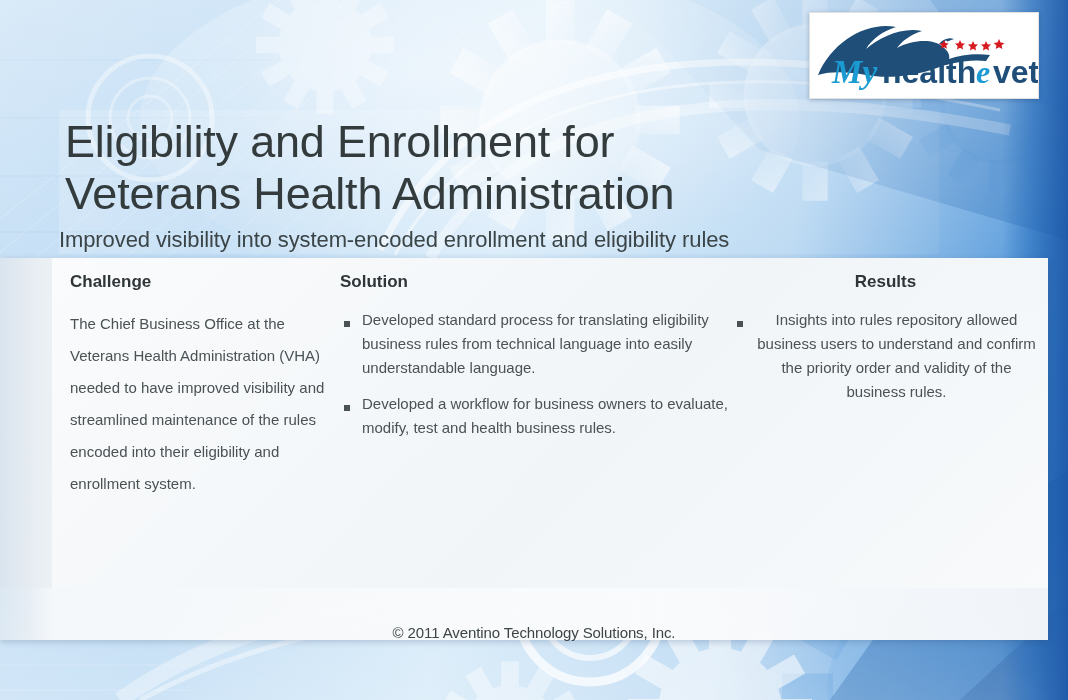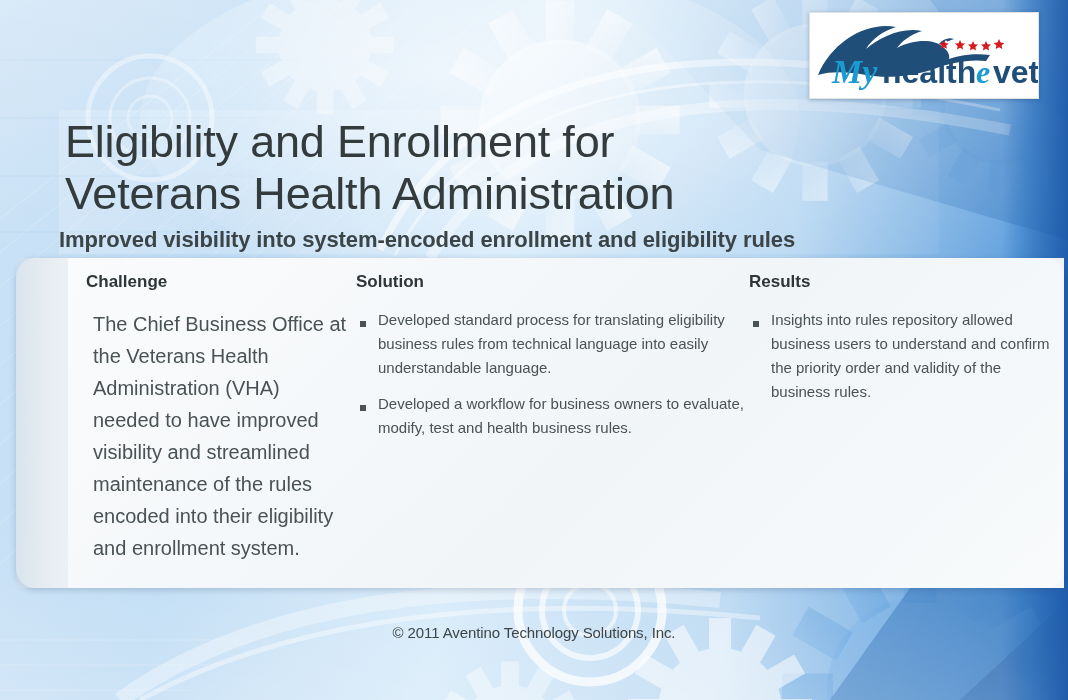--- a/index.html
+++ b/index.html
@@ -46,59 +46,58 @@
     background:linear-gradient(90deg, rgba(255,255,255,.18), rgba(255,255,255,.05));
   }
   .slide-title{
     margin:6px;
     font-size:45px;line-height:52px;font-weight:400;
     color:#333b3d;letter-spacing:-.2px;
     white-space:pre-line;
   }
   .slide-subtitle{
     margin:6px 0 0 0;
-    font-size:22px;line-height:28px;font-weight:700;
+    font-size:22px;line-height:28px;font-weight:400;
     color:#3b4547;letter-spacing:-.1px;
   }
 
   
   .panel{
-    position:absolute;left:16px;top:258px;width:1048px;height:330px;
+    position:absolute;left:0;top:258px;width:1048px;height:382px;
     background:linear-gradient(90deg,
         rgba(232,236,240,.55) 0px,
         rgba(238,241,244,.80) 30px,
         rgba(247,249,250,.95) 52px,
         rgba(250,251,252,.97) 60%,
         rgba(246,248,250,.97) 100%);
     box-shadow:0 2px 6px rgba(30,60,100,.22);
-    border-radius:19px;
   }
   .panel-inner{
     position:absolute;left:52px;top:0;width:996px;height:330px;
     background:linear-gradient(135deg, rgba(250,251,252,.98), rgba(241,245,248,.96) 55%, rgba(248,250,251,.98));
   }
   .panel-left-fade{
     position:absolute;left:0;top:0;width:52px;height:330px;
     background:linear-gradient(90deg, rgba(214,222,230,.35), rgba(234,239,243,.85));
   }
 
   .columns{position:absolute;left:0;top:0;width:1048px;height:330px;}
   .col{position:absolute;top:14px;}
   .col-challenge{left:70px;width:272px;}
   .col-solution{left:340px;width:390px;}
-  .col-results{left:733px;width:305px;}
+  .col-results{left:733px;width:305px;text-align:center;}
 
   .col-head{
     margin:0 0 16px 0;
     font-size:17px;line-height:20px;font-weight:700;
     color:#2f3638;
   }
   .col-para{
-    margin:7px;
-    font-size:20px;line-height:32px;
+    margin:0;
+    font-size:15px;line-height:32px;
     color:#4a5254;
   }
   ul.bullets{margin:0;padding:0;list-style:none;}
   ul.bullets li{
     position:relative;padding-left:22px;margin-bottom:12px;
     font-size:15px;line-height:24px;color:#4a5254;
   }
   ul.bullets li .sq{
     position:absolute;left:4px;top:13px;
     width:6px;height:6px;background:#4a5254;

